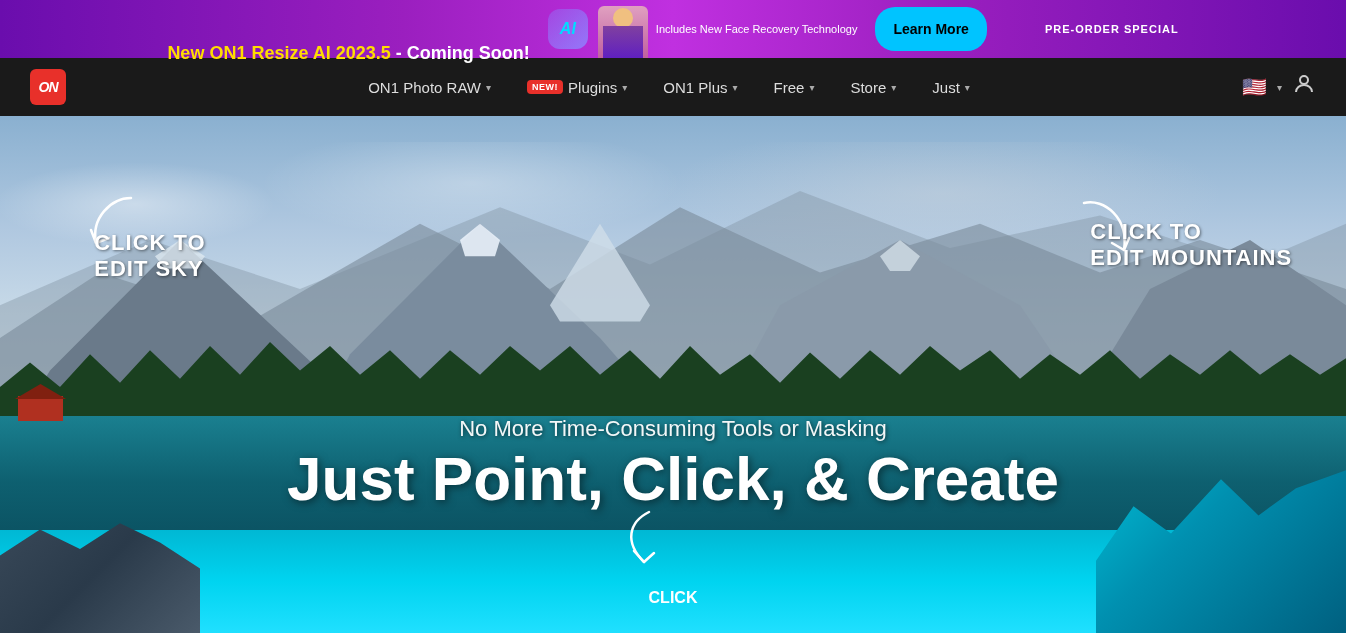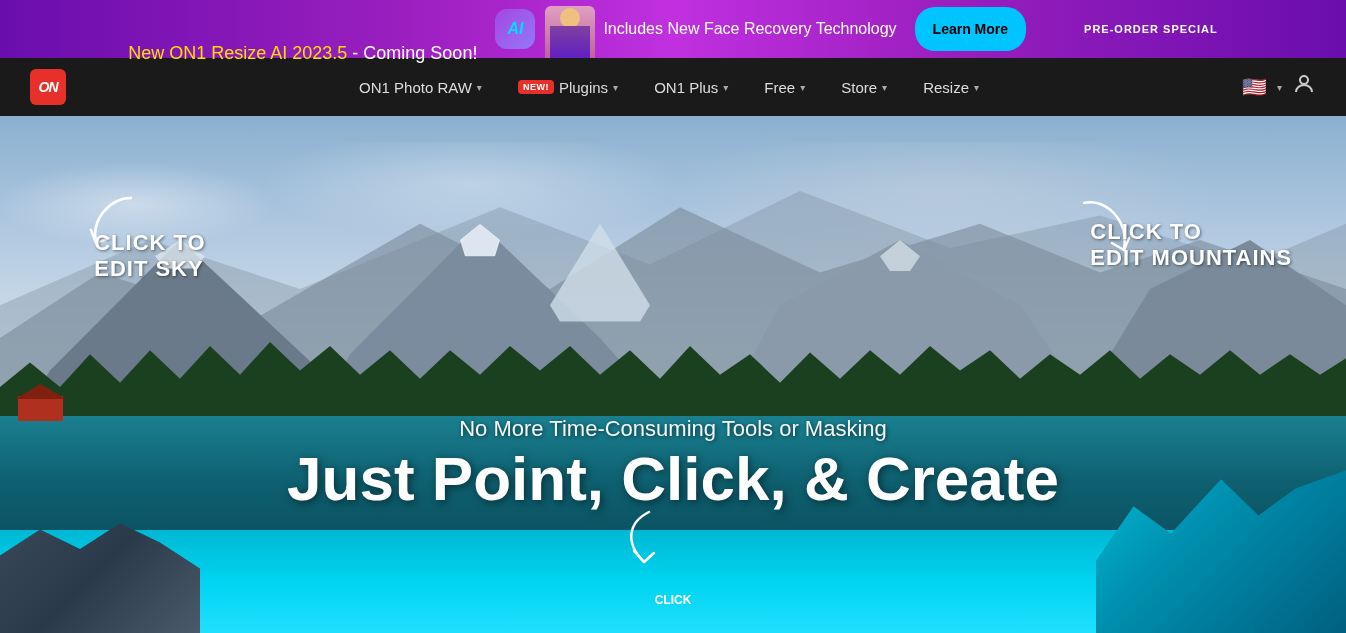--- a/index.html
+++ b/index.html
@@ -12,40 +12,40 @@
       align-items: center;
       justify-content: center;
       padding: 0 20px;
       height: 58px;
       gap: 18px;
       position: relative;
     }
     .banner-text {
       color: #fff;
       font-size: 18px;
-      font-weight: 400;
+      font-weight: 700;
       margin-top: 48px;
     }
     .banner-ai-badge {
       width: 40px;
       height: 40px;
       background: linear-gradient(135deg, #7c3aed, #a855f7);
       border-radius: 12px;
       display: flex;
       align-items: center;
       justify-content: center;
       color: white;
       font-weight: 900;
       font-size: 16px;
       position: relative;
       overflow: hidden;
     }
     .banner-includes {
       color: #fff;
-      font-size: 16px;
+      font-size: 11px;
       font-weight: 500;
     }
     .banner-learn-btn {
       background: #00c4ff;
       color: #000;
       font-weight: 700;
       font-size: 14px;
       padding: 14px 18px;
       border-radius: 20px;
       border: none;
@@ -286,21 +286,21 @@
       text-shadow: 2px 2px 8px rgba(0,0,0,0.5);
     }
 
     .click-bottom {
       position: absolute;
       bottom: 5%;
       left: 50%;
       transform: translateX(-50%);
       color: white;
       font-family: 'Comic Sans MS', cursive, sans-serif;
-      font-size: 12px;
+      font-size: 16px;
       font-weight: 700;
       text-transform: uppercase;
     }
 
     
     .arrow-sky {
       position: absolute;
       top: 14%;
       left: 6%;
     }
@@ -368,21 +368,21 @@
     </a>
     <a class="nav-item">
       <span>Free</span>
       <span class="nav-chevron">▾</span>
     </a>
     <a class="nav-item">
       <span>Store</span>
       <span class="nav-chevron">▾</span>
     </a>
     <a class="nav-item">
-      <span>Resize</span>
+      <span>Just</span>
       <span class="nav-chevron">▾</span>
     </a>
   </div>
 
   <div class="nav-right">
     <span class="nav-flag">🇺🇸</span>
     <span class="nav-chevron">▾</span>
     <span class="nav-user-icon">
       <svg width="24" height="24" viewBox="0 0 24 24" fill="none" stroke="#ccc" stroke-width="2">
         <circle cx="12" cy="8" r="4"></circle>

